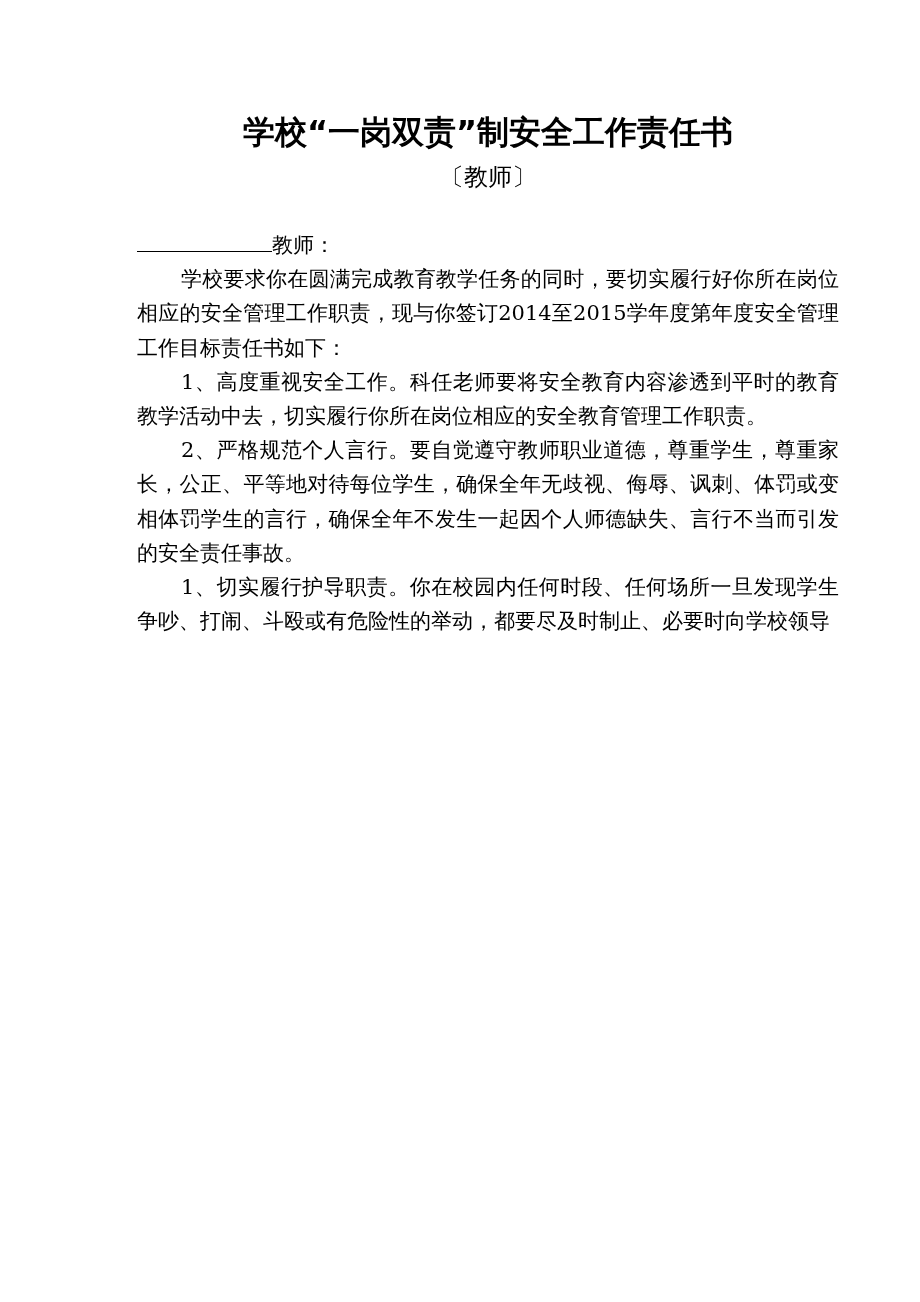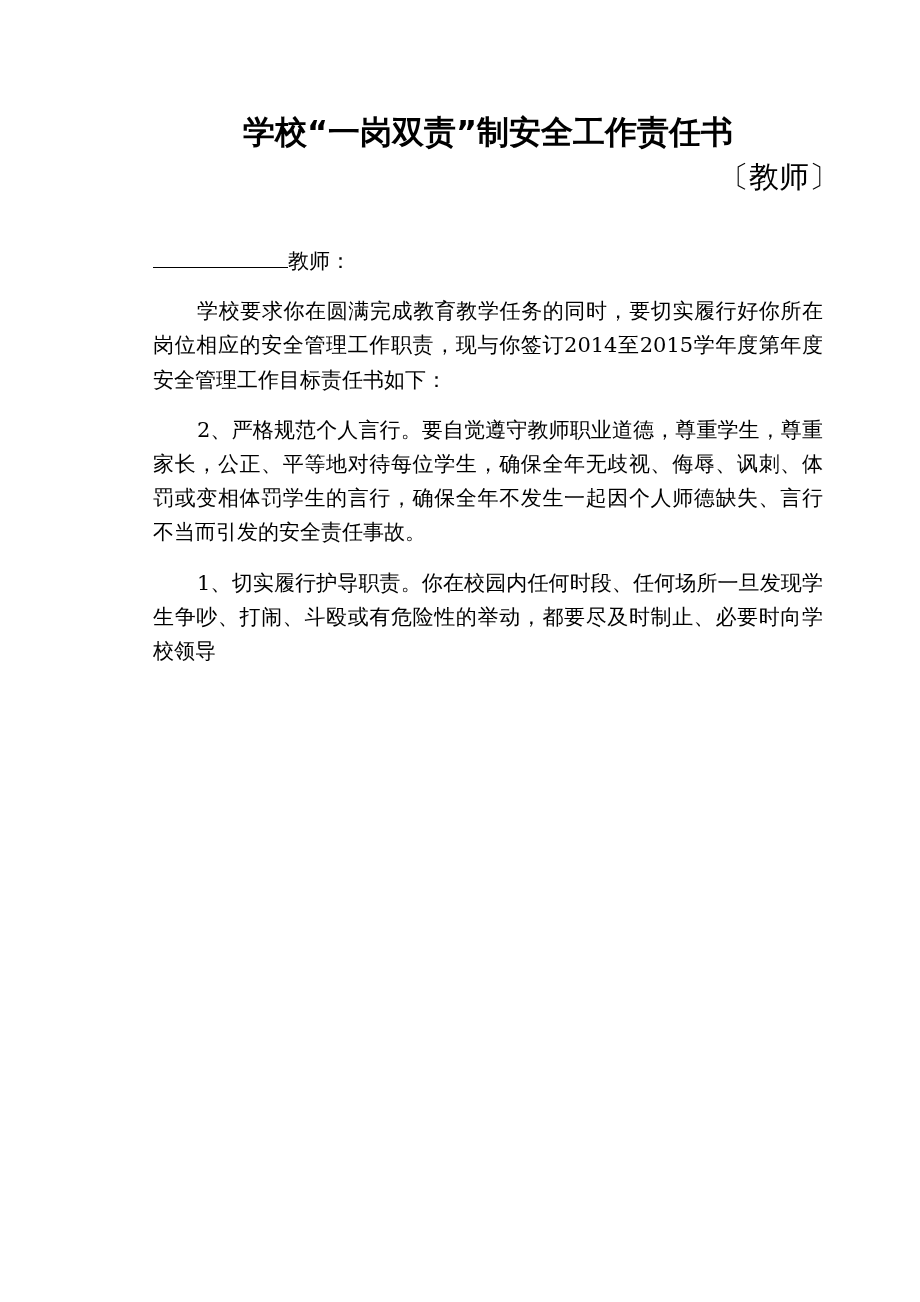--- a/index.html
+++ b/index.html
@@ -32,38 +32,38 @@
     font-size: 32px;
     line-height: 40px;
     letter-spacing: 0px;
     margin: 0;
   }
   .subtitle {
     position: absolute;
     left: 0;
     width: 702px;
     top: 160px;
-    text-align: right;
+    text-align: center;
     font-family: "DejaVu Sans", "Liberation Sans", sans-serif;
-    font-size: 30px;
+    font-size: 24px;
     line-height: 34px;
     margin: 0;
   }
   .body {
     position: absolute;
     left: 0;
     top: 228px;
     width: 702px;
     font-size: 21px;
     line-height: 34.2px;
     text-align: justify;
     text-justify: inter-character;
   }
   .body p {
-    margin: 16px;
+    margin: 0;
     text-indent: 2.1em;
   }
   .salutation {
     text-indent: 0 !important;
   }
   .blank-line {
     display: inline-block;
     width: 135px;
     border-bottom: 1px solid #000;
     height: 22px;
@@ -77,16 +77,17 @@
 </head>
 <body>
 
 <div class="page">
   <h1 class="title">学校“一岗双责”制安全工作责任书</h1>
   <div class="subtitle">〔教师〕</div>
 
   <div class="body">
     <p class="salutation"><span class="blank-line"></span><span>教师：</span></p>
     <p>学校要求你在圆满完成教育教学任务的同时，要切实履行好你所在岗位相应的安全管理工作职责，现与你签订2014至2015学年度第年度安全管理工作目标责任书如下：</p>
+    <p>1、高度重视安全工作。科任老师要将安全教育内容渗透到平时的教育教学活动中去，切实履行你所在岗位相应的安全教育管理工作职责。</p>
     <p>2、严格规范个人言行。要自觉遵守教师职业道德，尊重学生，尊重家长，公正、平等地对待每位学生，确保全年无歧视、侮辱、讽刺、体罚或变相体罚学生的言行，确保全年不发生一起因个人师德缺失、言行不当而引发的安全责任事故。</p>
     <p>1、切实履行护导职责。你在校园内任何时段、任何场所一旦发现学生争吵、打闹、斗殴或有危险性的举动，都要尽及时制止、必要时向学校领导</p>
   </div>
 </div>
 
 </body></html>

